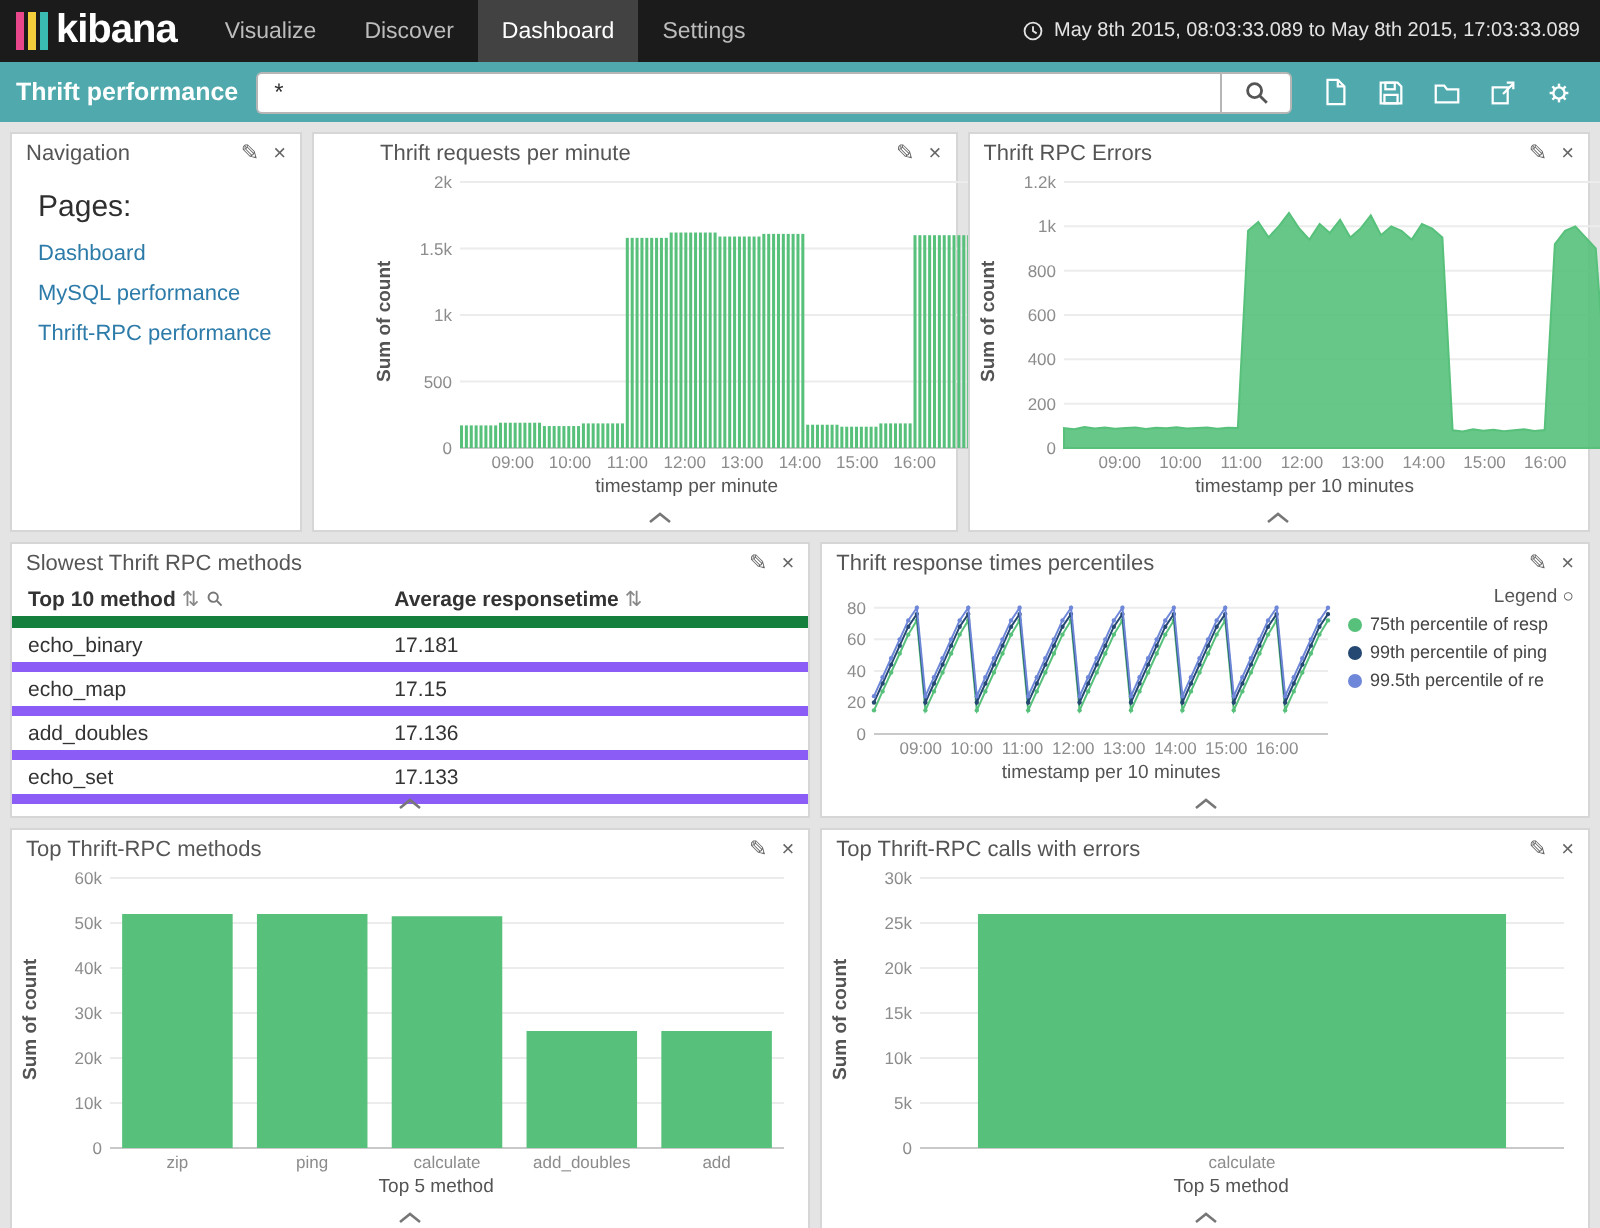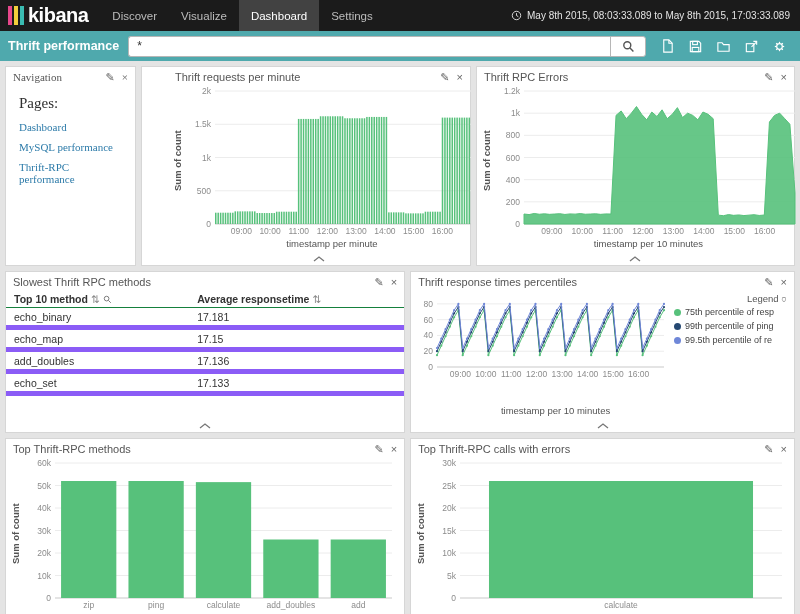--- a/index.html
+++ b/index.html
@@ -26,23 +26,23 @@
   .toolbar-title { color:#fff; font-size:12.5px; font-weight:bold; white-space:nowrap; }
   .searchbox { flex:1; display:flex; height:21px; min-width:0; }
   .searchbox input { flex:1; min-width:0; border:1px solid #b6b6b6; border-right:none; border-radius:3px 0 0 3px; padding:0 8px; font-size:12px; color:#333; outline:none; font-family:"Liberation Sans",sans-serif; }
   .search-btn { width:36px; background:#fff; border:1px solid #b6b6b6; border-radius:0 3px 3px 0; display:flex; align-items:center; justify-content:center; cursor:pointer; }
   .toolbar-icons { display:flex; align-items:center; gap:11px; padding:0 4px; }
   .tb-icon { width:17px; height:17px; display:flex; align-items:center; justify-content:center; cursor:pointer; }
 
   
   .content { padding:5px; }
   .row { display:flex; gap:5px; margin-bottom:5px; }
-  .row1 { height:200px; } .row2 { height:162px; } .row3 { height:202px; }
+  .row1 { height:200px; } .row2 { height:138px; } .row3 { height:202px; }
   .panel { background:#fff; border:1px solid #d6d6d6; display:flex; flex-direction:column; min-width:0; }
-  .p-nav { width:131px; flex:none;font-family:Liberation Serif, serif; }
+  .p-nav { width:146px; flex:none; }
   .p-req { flex:1;padding-left:26px; } .p-err { flex:1.05; }
   .p-table { flex:1.04; } .p-pct { flex:1; }
   .p-methods { flex:1.04; } .p-errbar { flex:1; }
 
   .panel-header { display:flex; justify-content:space-between; align-items:center; padding:4px 7px 2px; cursor:move; }
   .panel-title { font-size:11px; color:#555; white-space:nowrap; overflow:hidden; text-overflow:ellipsis; }
   .panel-icons { display:flex; align-items:center; flex:none; }
   .panel-icons span { margin-left:7px; color:#666; font-size:11px; line-height:11px; cursor:pointer; }
 
   .panel-body { flex:1; min-height:0; display:flex; flex-direction:column; padding:0 4px; }
@@ -52,21 +52,21 @@
   .xlab { font-size:9.5px; font-weight:normal; color:#545454; text-align:center; padding:1px 0 3px 26px; }
   .collapse { height:13px; flex:none; display:flex; align-items:center; justify-content:center; cursor:pointer; }
 
   
   .pages { padding:6px 9px; }
   .pages-title { font-size:15px; color:#2f2f2f; margin:4px 0 9px; }
   .pages a { display:block; font-size:11px; color:#2d7ba9; margin-bottom:8px; text-decoration:none; cursor:pointer; }
 
   
   .rpc-table { width:100%; border-collapse:collapse; font-size:10.5px; color:#333; }
-  .rpc-table th { text-align:left; font-weight:bold; padding:3px 8px 2px; border-bottom:1px solid #15803d; cursor:pointer; white-space:nowrap; }
+  .rpc-table th { text-align:left; font-weight:bold; padding:3px 8px 2px; border-bottom:6px solid #15803d; cursor:pointer; white-space:nowrap; }
   .rpc-table td { padding:2.5px 8px; border-bottom:5px solid #8b5cf6; }
   .rpc-table th .sort { color:#888; margin-left:3px; font-weight:normal; }
   .col-method { width:46%; }
 
   
   .legend { width:120px; flex:none; padding:3px 5px 0 2px; overflow:hidden; }
   .legend-header { text-align:right; font-size:9.5px; color:#555; margin-bottom:3px; }
   .legend-item { display:flex; align-items:center; margin-bottom:4px; font-size:9px; color:#444; white-space:nowrap; overflow:hidden; cursor:pointer; }
   .dot { width:7px; height:7px; border-radius:50%; margin-right:4px; flex:none; }
   .dot-g { background:#57c17b; } .dot-n { background:#254872; } .dot-p { background:#6f87d8; }
@@ -77,22 +77,22 @@
 <div class="topbar">
   <div class="logo">
     <span class="logo-bars">
         <i></i>
         <i></i>
         <i></i>
       </span>
     <span class="logo-text">kibana</span>
   </div>
   <div class="nav">
+    <div class="nav-item">Visualize</div>
     <div class="nav-item">Discover</div>
-    <div class="nav-item">Visualize</div>
     <div class="nav-item active">Dashboard</div>
     <div class="nav-item">Settings</div>
   </div>
   <div class="topbar-right">
     <svg width="11" height="11" viewBox="0 0 12 12">
         <circle cx="6" cy="6" r="4.6" fill="none" stroke="#e3e3e3" stroke-width="1"></circle>
         <path d="M6 3.4 V6 l2 1.3" fill="none" stroke="#e3e3e3" stroke-width="1"></path>
       </svg>
     <span>May 8th 2015, 08:03:33.089 to May 8th 2015, 17:03:33.089</span>
   </div>

